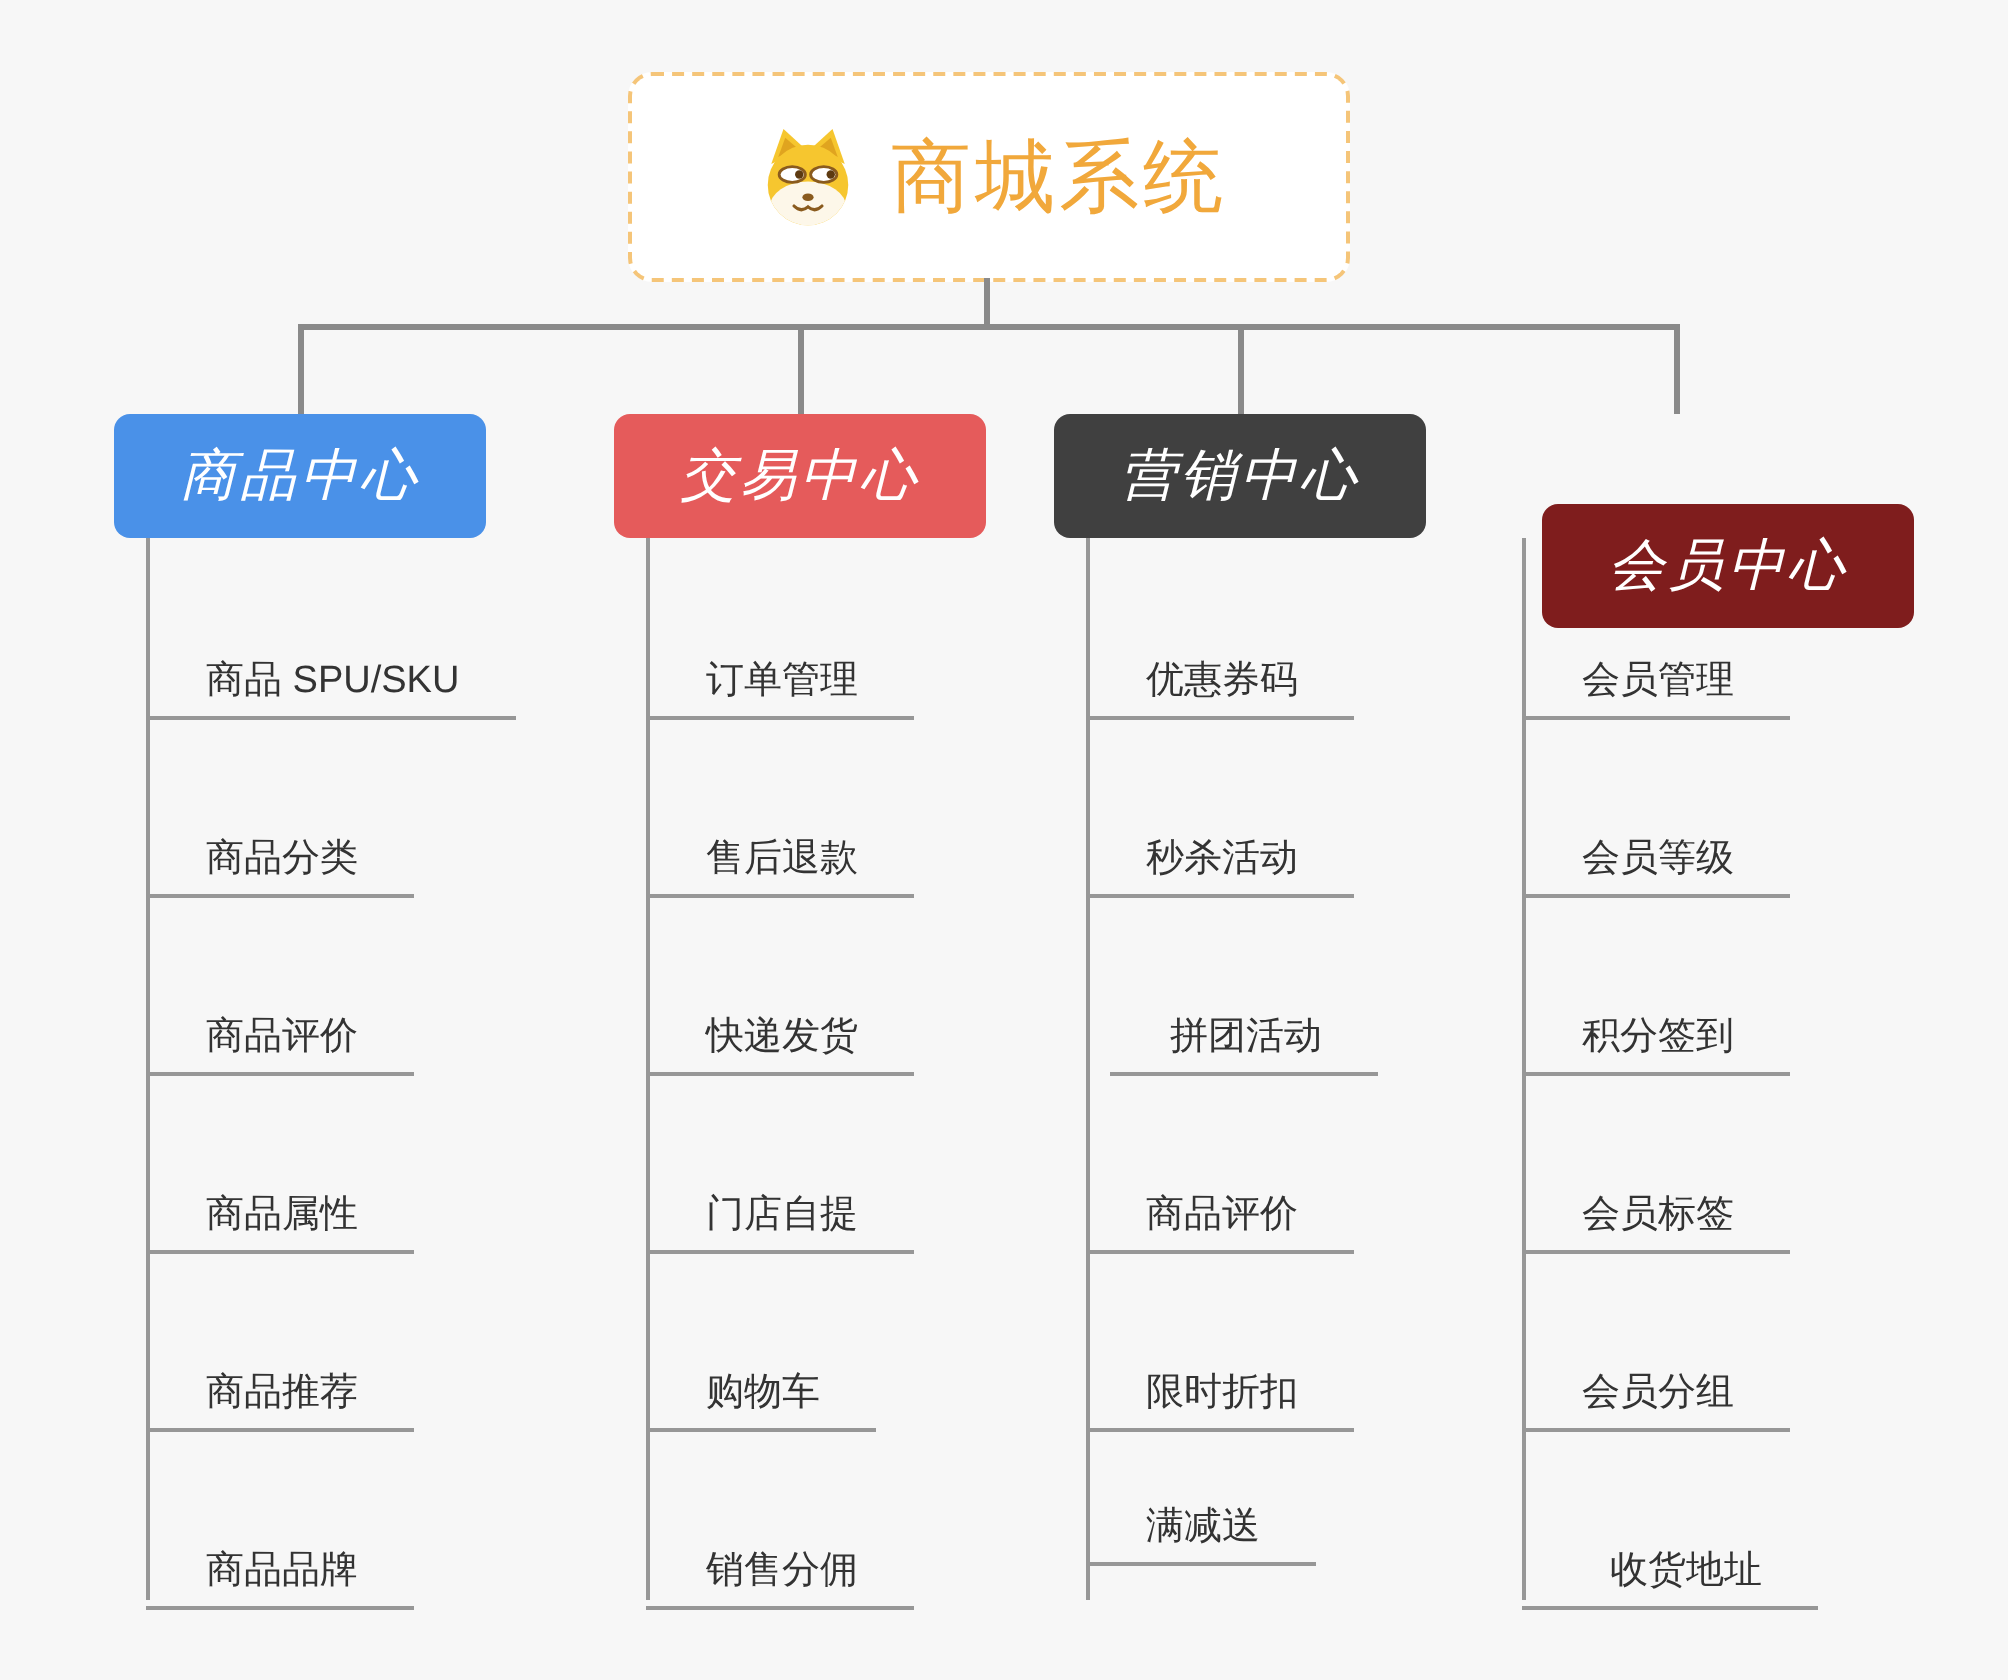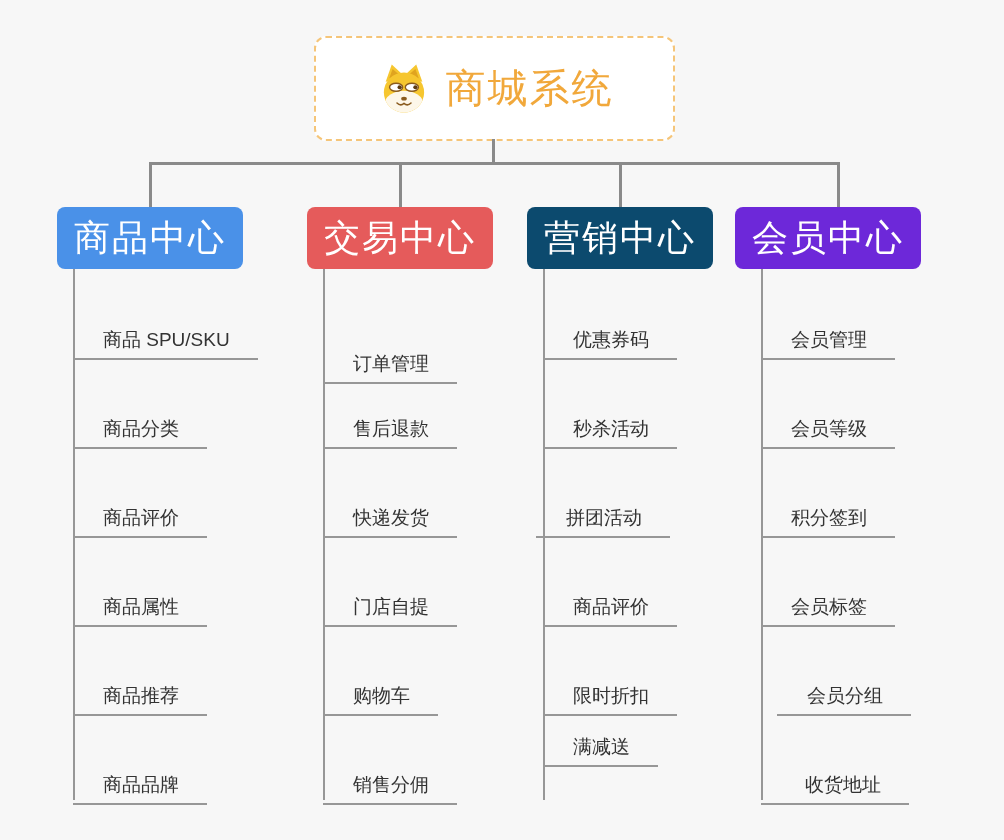--- a/index.html
+++ b/index.html
@@ -42,21 +42,21 @@
 
   
   .branch-box{
     position:absolute;
     top:207px;height:62px;width:186px;
     border-radius:8px;
     display:flex;align-items:center;justify-content:center;
     cursor:pointer;
   }
   .branch-label{
-    font-size:36px;color:#ffffff;letter-spacing:2px;white-space:nowrap;
+    font-size:28px;color:#ffffff;letter-spacing:2px;white-space:nowrap;font-style:italic;
   }
 
   
   .trunk{position:absolute;width:2px;background:var(--item-line);}
 
   
   .item-node{
     position:absolute;
     height:36px;
     display:flex;align-items:flex-end;
@@ -114,42 +114,42 @@
       <div class="item-node" style="left: 73px; top: 406px;">商品分类</div>
       <div class="item-node" style="left: 73px; top: 495px;">商品评价</div>
       <div class="item-node" style="left: 73px; top: 584px;">商品属性</div>
       <div class="item-node" style="left: 73px; top: 673px;">商品推荐</div>
       <div class="item-node" style="left: 73px; top: 762px;">商品品牌</div>
       <div class="conn" style="left: 399px; top: 162px; width: 3px; height: 45px;"></div>
       <div class="branch-box" style="left: 307px; background: rgb(229, 91, 91);">
         <span class="branch-label">交易中心</span>
       </div>
       <div class="trunk" style="left: 323px; top: 269px; height: 531px;"></div>
-      <div class="item-node" style="left: 323px; top: 317px; margin-top: 24px;">订单管理</div>
+      <div class="item-node" style="left: 323px; top: 317px;">订单管理</div>
       <div class="item-node" style="left: 323px; top: 406px;">售后退款</div>
       <div class="item-node" style="left: 323px; top: 495px;">快递发货</div>
       <div class="item-node" style="left: 323px; top: 584px;">门店自提</div>
       <div class="item-node" style="left: 323px; top: 673px;">购物车</div>
       <div class="item-node" style="left: 323px; top: 762px;">销售分佣</div>
       <div class="conn" style="left: 619px; top: 162px; width: 3px; height: 45px;"></div>
-      <div class="branch-box" style="left: 527px; background: #0c4a6e;">
+      <div class="branch-box" style="left: 527px; background: #404040;">
         <span class="branch-label">营销中心</span>
       </div>
       <div class="trunk" style="left: 543px; top: 269px; height: 531px;"></div>
       <div class="item-node" style="left: 543px; top: 317px;">优惠券码</div>
       <div class="item-node" style="left: 543px; top: 406px;">秒杀活动</div>
-      <div class="item-node" style="left: 536px; top: 495px;">拼团活动</div>
+      <div class="item-node" style="left: 555px; top: 495px;">拼团活动</div>
       <div class="item-node" style="left: 543px; top: 584px;">商品评价</div>
       <div class="item-node" style="left: 543px; top: 673px;">限时折扣</div>
-      <div class="item-node" style="left: 543px; top: 724px;">满减送</div>
+      <div class="item-node" style="left: 543px; top: 740px;">满减送</div>
       <div class="conn" style="left: 837px; top: 162px; width: 3px; height: 45px;"></div>
-      <div class="branch-box" style="left: 735px; background: #6d28d9;">
+      <div class="branch-box" style="left: 771px; background: #7f1d1d; margin-top: 45px;">
         <span class="branch-label">会员中心</span>
       </div>
       <div class="trunk" style="left: 761px; top: 269px; height: 531px;"></div>
       <div class="item-node" style="left: 761px; top: 317px;">会员管理</div>
       <div class="item-node" style="left: 761px; top: 406px;">会员等级</div>
       <div class="item-node" style="left: 761px; top: 495px;">积分签到</div>
       <div class="item-node" style="left: 761px; top: 584px;">会员标签</div>
-      <div class="item-node" style="left: 761px; top: 673px; margin-left: 16px;">会员分组</div>
+      <div class="item-node" style="left: 761px; top: 673px;">会员分组</div>
       <div class="item-node" style="left: 761px; top: 762px; padding-left: 44px;">收货地址</div>
     </div>
 </div>
 
 </body></html>

